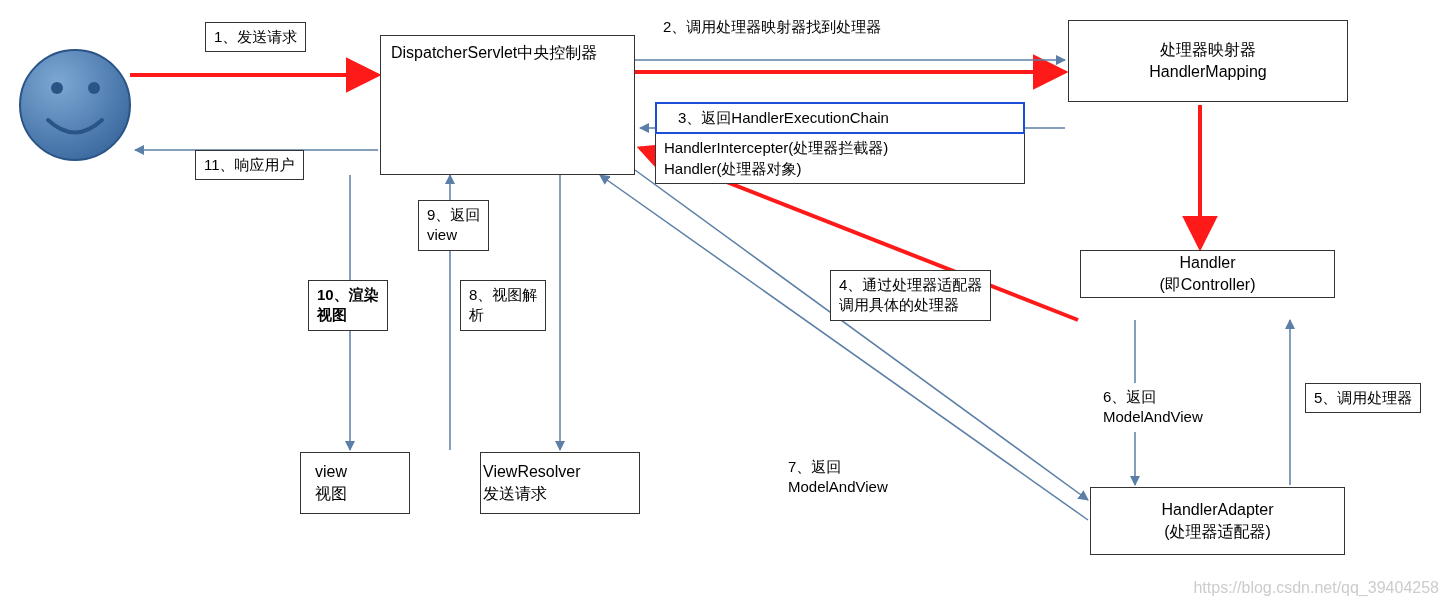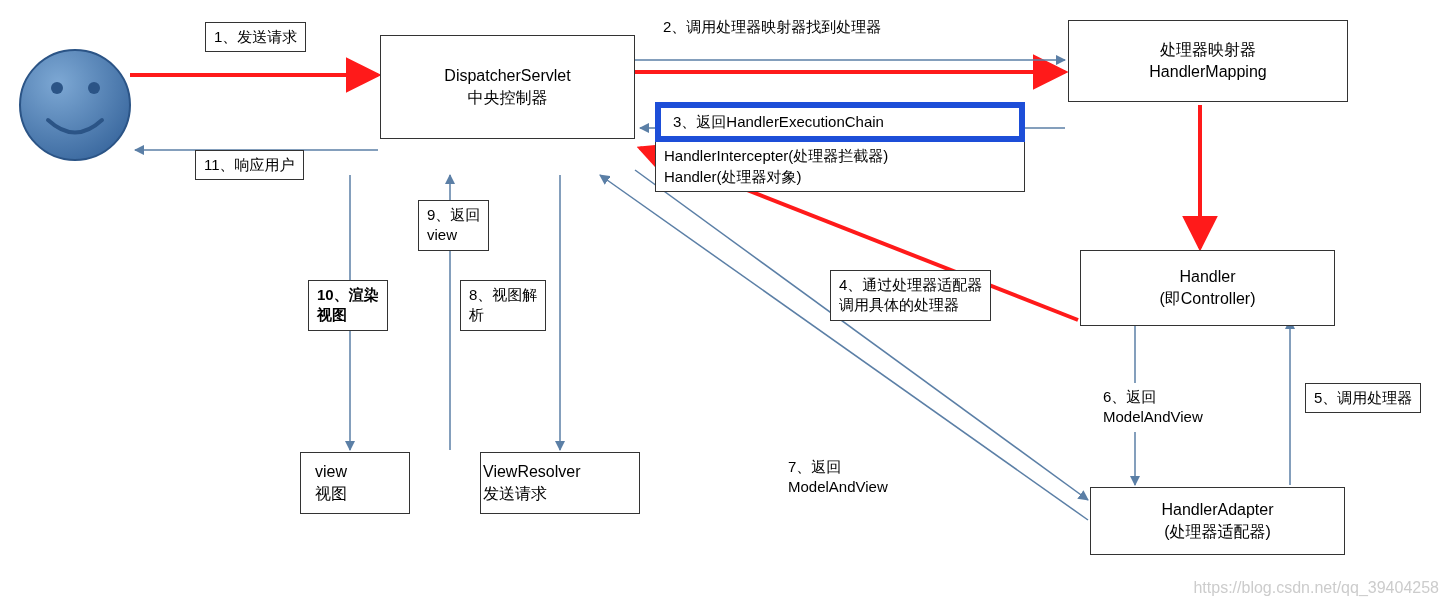--- a/index.html
+++ b/index.html
@@ -92,31 +92,31 @@
 
   <line x1="1088" y1="520" x2="600" y2="175" stroke="#5b7fa6" stroke-width="1.5" marker-end="url(#arrBlue)"></line>
 
   <line x1="560" y1="175" x2="560" y2="450" stroke="#5b7fa6" stroke-width="1.5" marker-end="url(#arrBlue)"></line>
 
   <line x1="450" y1="450" x2="450" y2="175" stroke="#5b7fa6" stroke-width="1.5" marker-end="url(#arrBlue)"></line>
 
   <line x1="350" y1="175" x2="350" y2="450" stroke="#5b7fa6" stroke-width="1.5" marker-end="url(#arrBlue)"></line>
 </svg>
 
-<div class="box" style="left:380px; top:35px; width:255px; height:104px; display:flex; flex-direction:column; justify-content:center;">
+<div class="box" style="left:380px; top:35px; width:255px; height:140px; display:flex; flex-direction:row; ">
   <div>DispatcherServlet</div>
   <div>中央控制器</div>
 </div>
 
 <div class="box" style="left:1068px; top:20px; width:280px; height:82px; display:flex; flex-direction:column; justify-content:center;">
   <div>处理器映射器</div>
   <div>HandlerMapping</div>
 </div>
 
-<div class="box" style="left:1080px; top:250px; width:255px; height:76px; display:flex; flex-direction:column; justify-content:center;">
+<div class="box" style="left:1080px; top:250px; width:255px; height:48px; display:flex; flex-direction:column; justify-content:center;">
   <div>Handler</div>
   <div>(即Controller)</div>
 </div>
 
 <div class="box" style="left:1090px; top:487px; width:255px; height:68px; display:flex; flex-direction:column; justify-content:center;">
   <div>HandlerAdapter</div>
   <div>(处理器适配器)</div>
 </div>
 
 <div class="box" style="left:480px; top:452px; width:160px; height:62px; text-align:left; padding-left:2px; display:flex; flex-direction:column; justify-content:center;">
@@ -127,21 +127,21 @@
 <div class="box" style="left:300px; top:452px; width:110px; height:62px; text-align:left; padding-left:14px; display:flex; flex-direction:column; justify-content:center;">
   <div>view</div>
   <div>视图</div>
 </div>
 
 <div class="label" style="left:205px; top:22px;">1、发送请求</div>
 
 <div class="label" style="left:655px; top:13px; border:none;">2、调用处理器映射器找到处理器</div>
 
 <div class="label" style="left:655px; top:102px; width:370px; border:none; padding:0;">
-  <div style="border:6px solid #1d4ed8; padding:4px 12px; margin-bottom:0;">3、返回HandlerExecutionChain</div>
+  <div style="border:2px solid #1d4ed8; padding:4px 21px; margin-bottom:0;">3、返回HandlerExecutionChain</div>
   <div style="border:1px solid #333; border-top:none; padding:4px 8px;">
     <span class="l2">HandlerIntercepter(处理器拦截器)</span>
     <span class="l2">Handler(处理器对象)</span>
   </div>
 </div>
 
 <div class="label" style="left:830px; top:270px;">
   <span class="l2">4、通过处理器适配器</span>
   <span class="l2">调用具体的处理器</span>
 </div>

